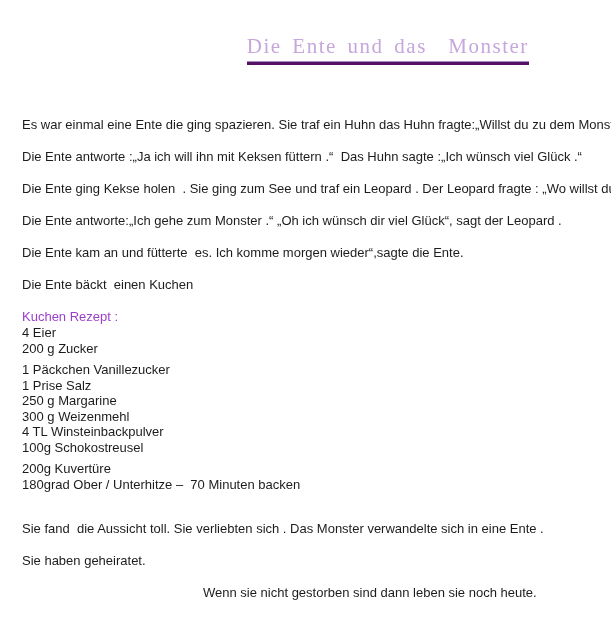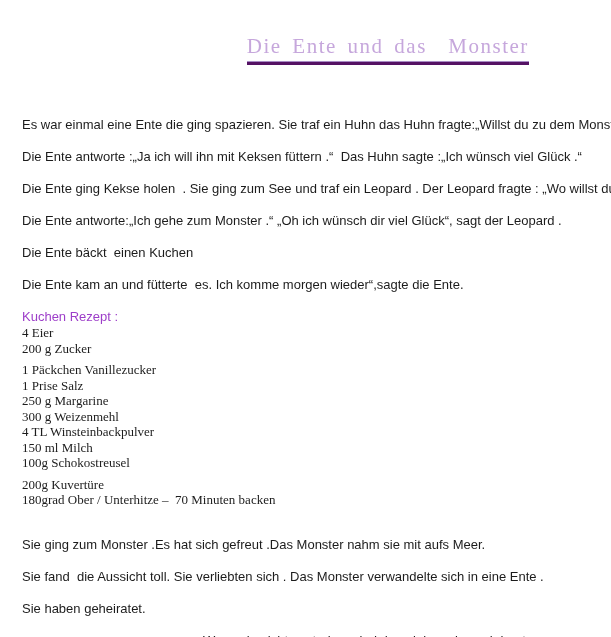--- a/index.html
+++ b/index.html
@@ -51,21 +51,20 @@
     font-size: 13px;
     line-height: 16px;
     margin: 0 0 0 0;
     color: #9d3ec9;
     white-space: pre;
   }
   .recipe-group {
     font-size: 13px;
     line-height: 15.5px;
     margin: 0 0 6px 0;
-    font-family: Liberation Serif, serif;
   }
   .recipe-group.last {
     margin-bottom: 29px;
   }
   .recipe-line {
     white-space: pre;
   }
   p.closing {
     margin-left: 181px;
   }
@@ -76,44 +75,42 @@
 <div class="page">
 
   <div class="title-wrap">
     <span class="page-title"><span class="page-title-text">Die Ente und das  Monster</span></span>
   </div>
 
   <p class="story">Es war einmal eine Ente die ging spazieren. Sie traf ein Huhn das Huhn fragte:„Willst du zu dem Monster?“</p>
   <p class="story">Die Ente antworte :„Ja ich will ihn mit Keksen füttern .“  Das Huhn sagte :„Ich wünsch viel Glück .“</p>
   <p class="story">Die Ente ging Kekse holen  . Sie ging zum See und traf ein Leopard . Der Leopard fragte : „Wo willst du hin ?“</p>
   <p class="story">Die Ente antworte:„Ich gehe zum Monster .“ „Oh ich wünsch dir viel Glück“, sagt der Leopard .</p>
+  <p class="story">Die Ente kam an und fütterte  es. Ich komme morgen wieder“,sagte die Ente.</p>
   <p class="story">Die Ente bäckt  einen Kuchen</p>
-  <p class="story">Die Ente kam an und fütterte  es. Ich komme morgen wieder“,sagte die Ente.</p>
 
   <p class="recipe-heading">Kuchen Rezept :</p>
 
   <div class="recipe-group">
     <div class="recipe-line">4 Eier</div>
     <div class="recipe-line">200 g Zucker</div>
   </div>
 
   <div class="recipe-group">
     <div class="recipe-line">1 Päckchen Vanillezucker</div>
     <div class="recipe-line">1 Prise Salz</div>
     <div class="recipe-line">250 g Margarine</div>
     <div class="recipe-line">300 g Weizenmehl</div>
     <div class="recipe-line">4 TL Winsteinbackpulver</div>
-    <div class="recipe-line">150 ml Milch</div>
     <div class="recipe-line">100g Schokostreusel</div>
   </div>
 
   <div class="recipe-group last">
     <div class="recipe-line">200g Kuvertüre</div>
     <div class="recipe-line">180grad Ober / Unterhitze –  70 Minuten backen</div>
   </div>
 
-  <p class="story">Sie ging zum Monster .Es hat sich gefreut .Das Monster nahm sie mit aufs Meer.</p>
   <p class="story">Sie fand  die Aussicht toll. Sie verliebten sich . Das Monster verwandelte sich in eine Ente .</p>
   <p class="story">Sie haben geheiratet.</p>
 
   <p class="story closing">Wenn sie nicht gestorben sind dann leben sie noch heute.</p>
 
 </div>
 
 </body></html>

